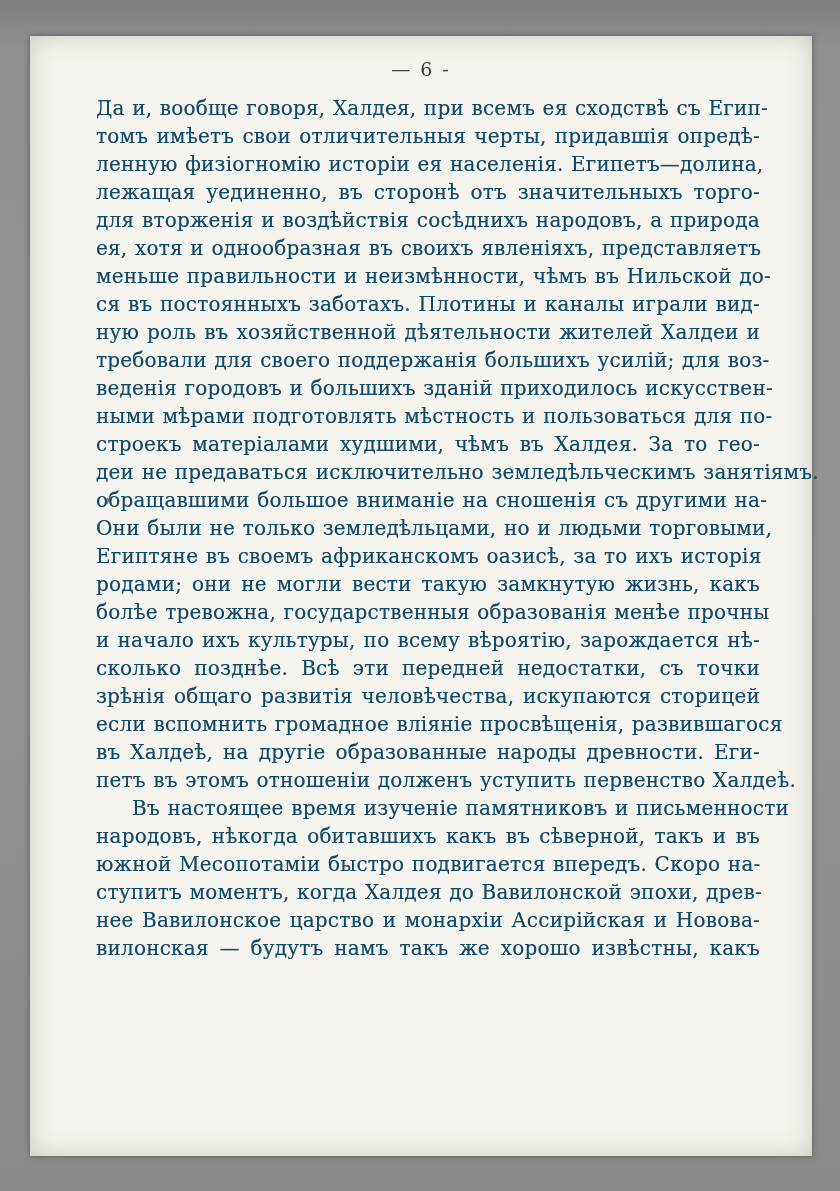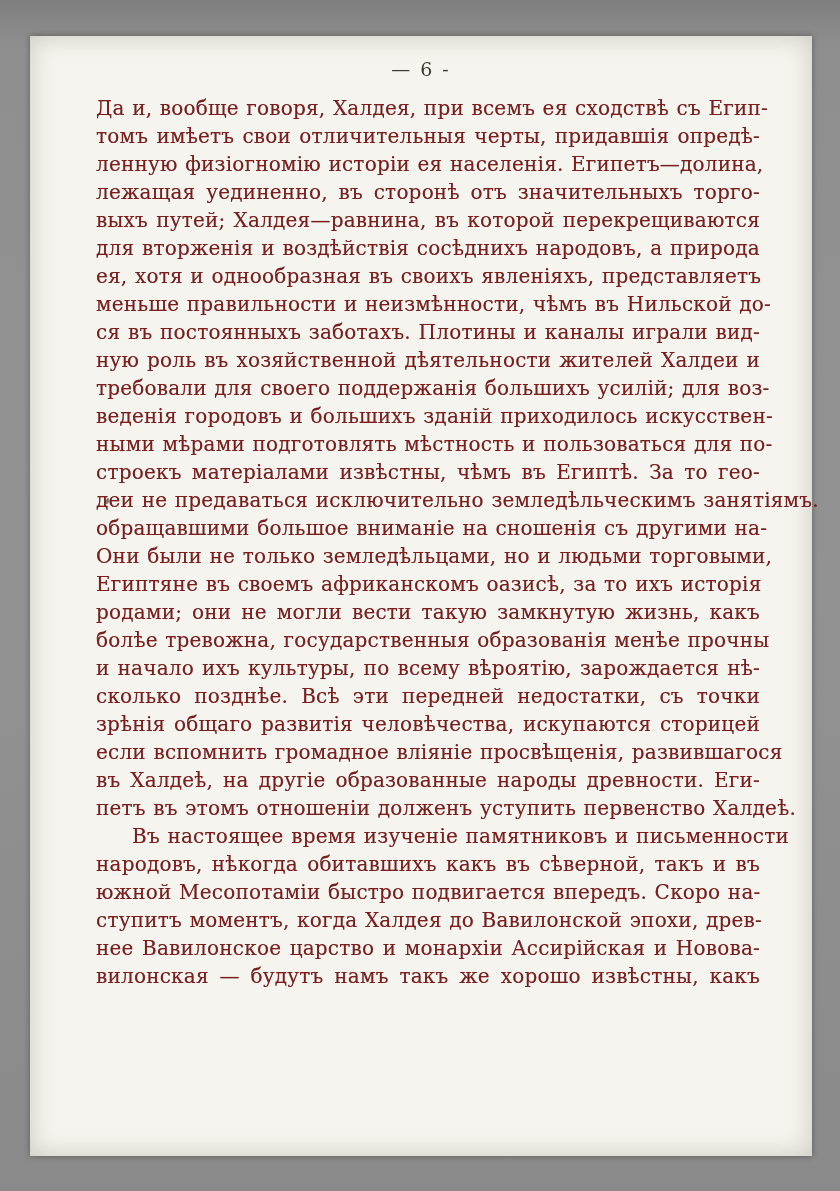--- a/index.html
+++ b/index.html
@@ -30,21 +30,21 @@
     text-align: center;
     font-size: 19px;
     letter-spacing: 2px;
     color: #3c3931;
   }
   .text-block {
     position: absolute;
     top: 58px;
     left: 66px;
     width: 664px;
-    color: #7f1d1d;
+    color: #0c4a6e;
     font-size: 20px;
     text-shadow: 0 0 0.6px rgba(56,53,45,0.55);
   }
   .line {
     height: 28px;
     line-height: 28px;
     white-space: nowrap;
     text-align: justify;
     text-align-last: justify;
     letter-spacing: 0.2px;
@@ -71,30 +71,29 @@
 </head>
 <body>
 
 <div class="paper">
   <div class="page-number">— 6 -</div>
   <div class="text-block">
       <div class="line">Да и, вообще говоря, Халдея, при всемъ ея сходствѣ съ Егип-</div>
       <div class="line">томъ имѣетъ свои отличительныя черты, придавшія опредѣ-</div>
       <div class="line">ленную физіогномію исторіи ея населенія. Египетъ—долина,</div>
       <div class="line">лежащая уединенно, въ сторонѣ отъ значительныхъ торго-</div>
-      <div class="line">выхъ путей; Халдея—равнина, въ которой перекрещиваются</div>
       <div class="line">для вторженія и воздѣйствія сосѣднихъ народовъ, а природа</div>
       <div class="line">ея, хотя и однообразная въ своихъ явленіяхъ, представляетъ</div>
       <div class="line">меньше правильности и неизмѣнности, чѣмъ въ Нильской до-</div>
       <div class="line">ся въ постоянныхъ заботахъ. Плотины и каналы играли вид-</div>
       <div class="line">ную роль въ хозяйственной дѣятельности жителей Халдеи и</div>
       <div class="line">требовали для своего поддержанія большихъ усилій; для воз-</div>
       <div class="line">веденія городовъ и большихъ зданій приходилось искусствен-</div>
       <div class="line">ными мѣрами подготовлять мѣстность и пользоваться для по-</div>
-      <div class="line">строекъ матеріалами извѣстны, чѣмъ въ Египтѣ. За то гео-</div>
+      <div class="line">строекъ матеріалами худшими, чѣмъ въ Халдея. За то гео-</div>
       <div class="line">деи не предаваться исключительно земледѣльческимъ занятіямъ.</div>
       <div class="line">обращавшими большое вниманіе на сношенія съ другими на-</div>
       <div class="line">Они были не только земледѣльцами, но и людьми торговыми,</div>
       <div class="line">Египтяне въ своемъ африканскомъ оазисѣ, за то ихъ исторія</div>
       <div class="line">родами; они не могли вести такую замкнутую жизнь, какъ</div>
       <div class="line">болѣе тревожна, государственныя образованія менѣе прочны</div>
       <div class="line">и начало ихъ культуры, по всему вѣроятію, зарождается нѣ-</div>
       <div class="line">сколько позднѣе. Всѣ эти передней недостатки, съ точки</div>
       <div class="line">зрѣнія общаго развитія человѣчества, искупаются сторицей</div>
       <div class="line">если вспомнить громадное вліяніе просвѣщенія, развившагося</div>

